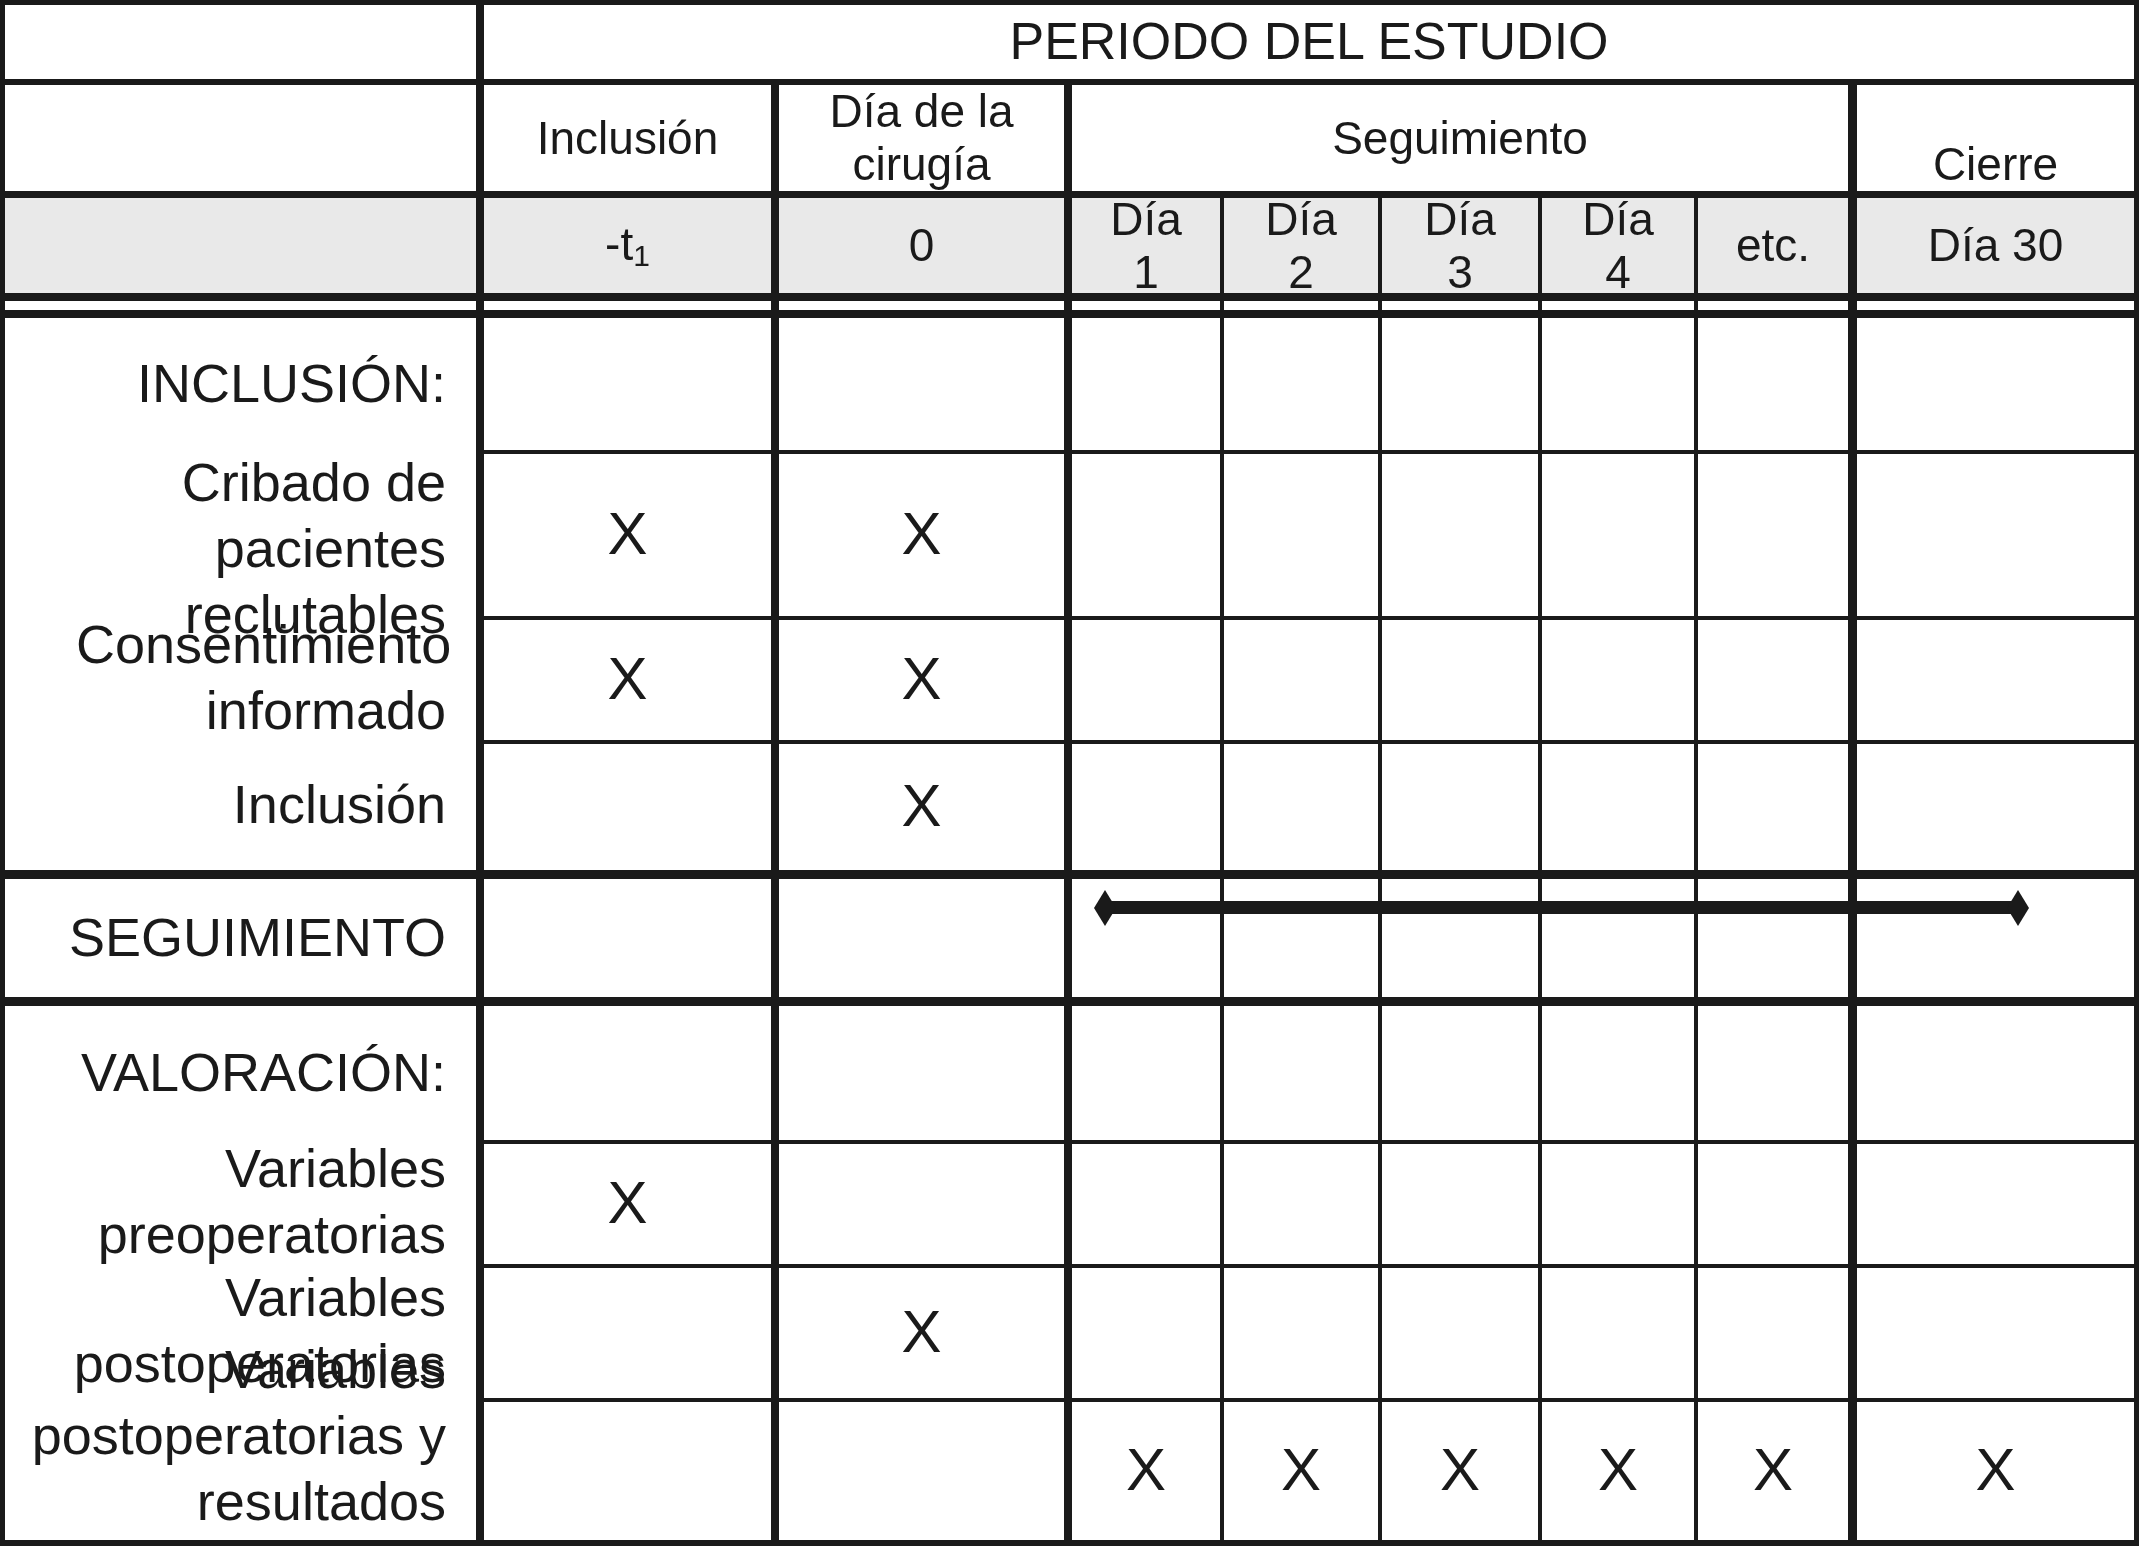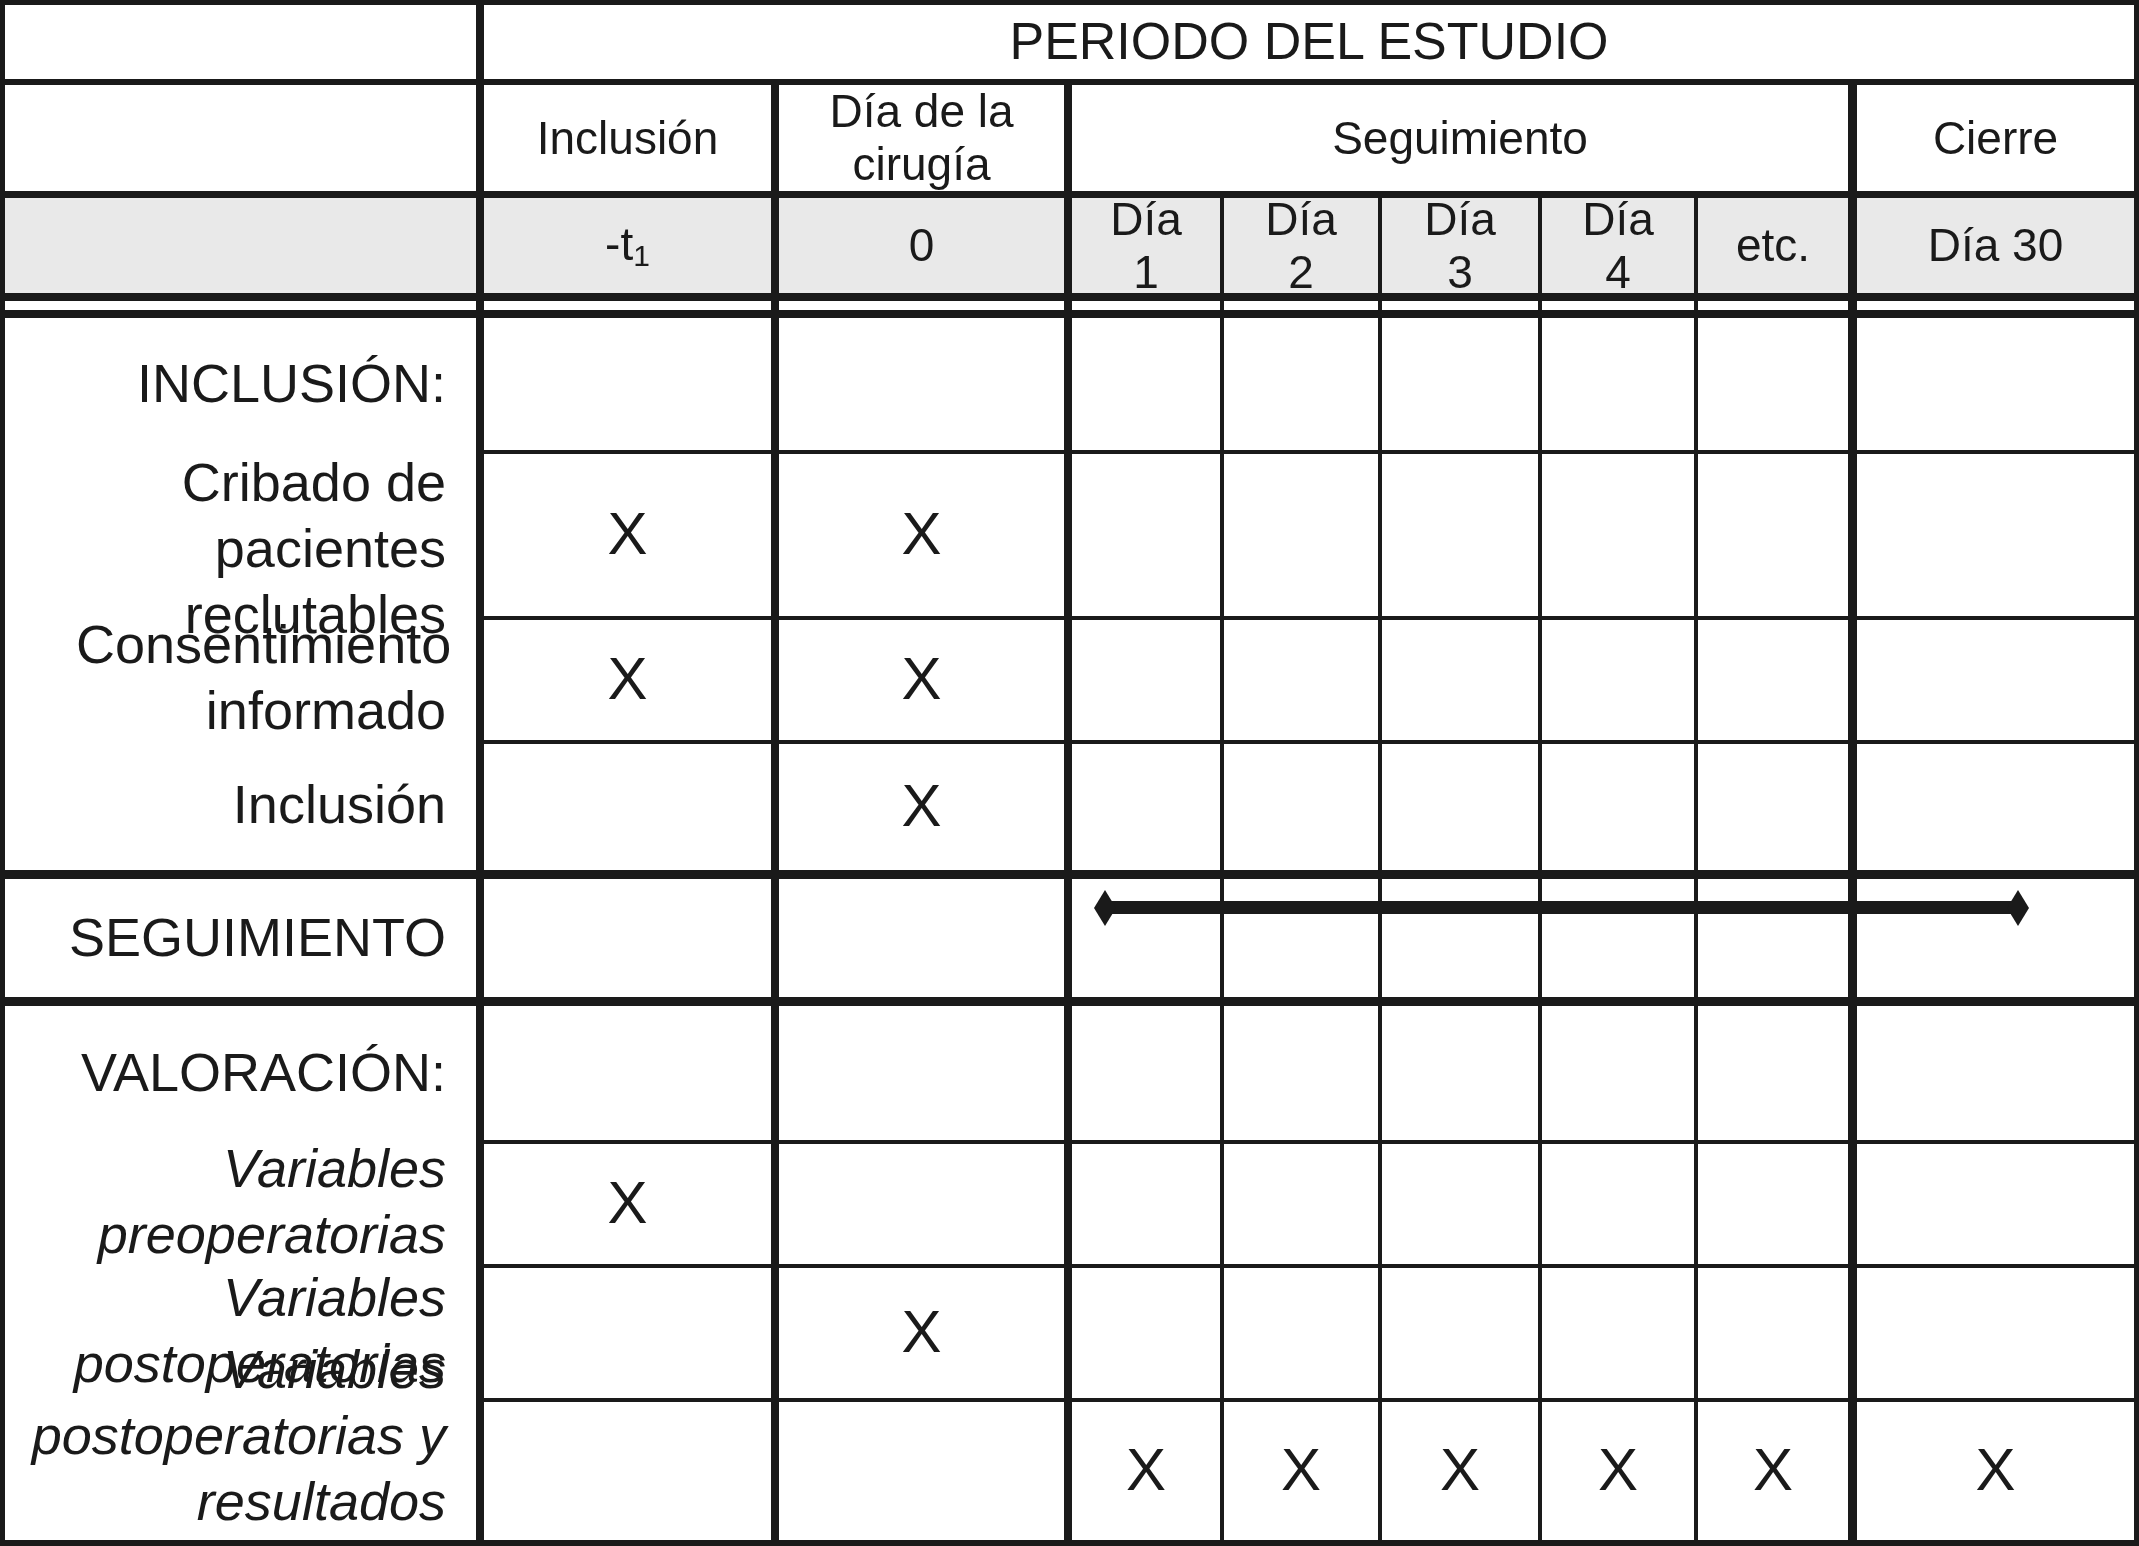--- a/index.html
+++ b/index.html
@@ -17,21 +17,21 @@
     position:absolute;display:flex;align-items:center;justify-content:center;
     text-align:center;font-size:46px;line-height:1.18;color:#1a1a1a;
   }
   .title-cell{font-size:52px;}
   .label{
     position:absolute;left:0;width:476px;box-sizing:border-box;
     display:flex;align-items:center;justify-content:flex-end;
     text-align:right;padding-right:30px;padding-left:16px;
     font-size:54px;line-height:1.22;color:#1a1a1a;
   }
-  .italic{font-style:italic;}
+  .italic{}
   .mark{
     position:absolute;display:flex;align-items:center;justify-content:center;
     font-size:60px;color:#1a1a1a;
   }
   .sub{font-size:30px;vertical-align:-6px;}
   .daywrap{display:inline-block;max-width:92px;}
   svg.arrow-layer{position:absolute;left:0;top:0;pointer-events:none;}
 </style>
 </head>
 <body>
@@ -72,21 +72,21 @@
 
   <div class="cell" style="left:484px;top:85px;width:287px;height:106px;">
     <span>Inclusión</span>
   </div>
   <div class="cell" style="left:779px;top:85px;width:285px;height:106px;line-height:1.15;">
     <span style="max-width:230px;display:inline-block;">Día de la cirugía</span>
   </div>
   <div class="cell" style="left:1072px;top:85px;width:776px;height:106px;">
     <span>Seguimiento</span>
   </div>
-  <div class="cell" style="left:1857px;top:85px;width:277px;height:106px;">
+  <div class="cell" style="left:1857px;top:85px;width:277px;height:106px;align-items:flex-end;">
     <span>Cierre</span>
   </div>
 
   <div class="cell" style="left:484px;top:198px;width:287px;height:95px;">
     <span><span>-t</span><span class="sub">1</span></span>
   </div>
   <div class="cell" style="left:779px;top:198px;width:285px;height:95px;">
     <span>0</span>
   </div>
   <div class="cell" style="left:1072px;top:198px;width:148px;height:95px;line-height:1.15;">

